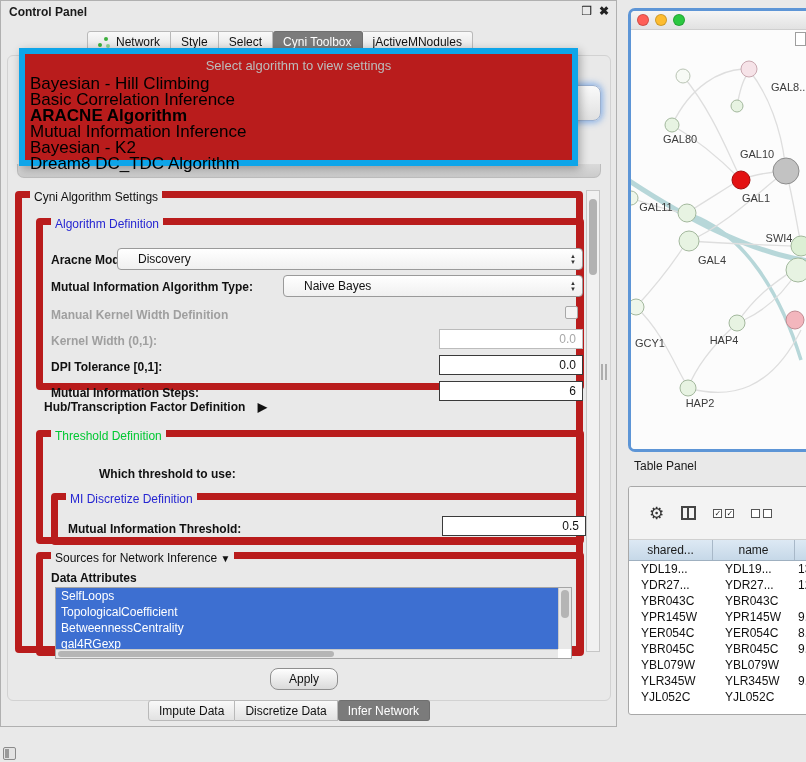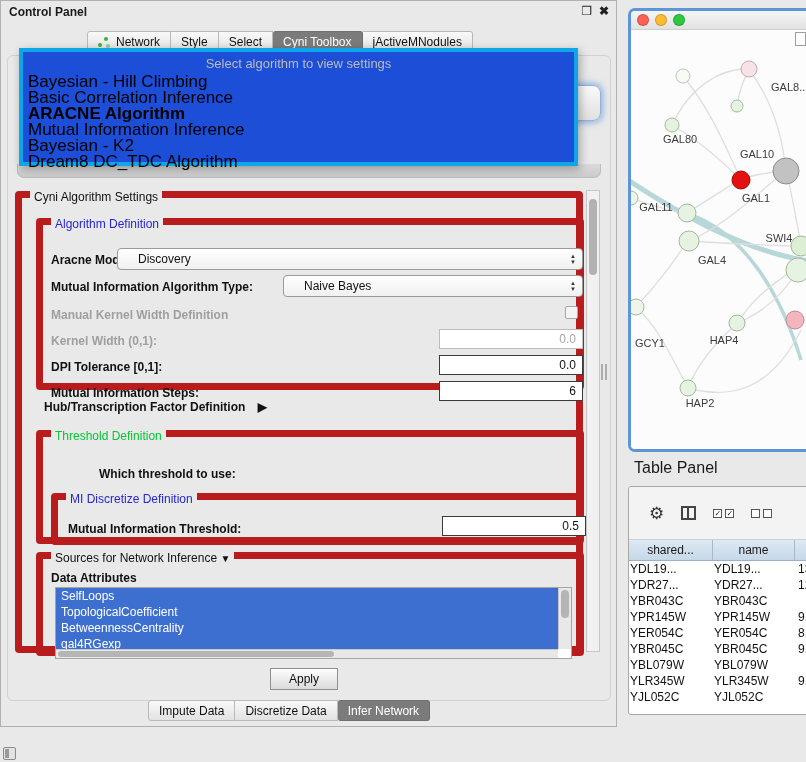--- a/index.html
+++ b/index.html
@@ -33,21 +33,21 @@
   .tab:first-child { border-left:1px solid #b9b9b9; border-radius:3px 0 0 3px; }
   .tab:last-child { border-radius:0 3px 3px 0; }
   .tab.selected { background:#7b7b7b; color:#fff; border-color:#6f6f6f; border-radius:3px; }
   .net-icon { width:13px; height:12px; margin-right:5px; position:relative; display:inline-block; }
   .net-icon::before { content:""; position:absolute; width:4px; height:4px; border-radius:50%;
          background:#3daf3d; left:0; top:7px;
          box-shadow:6px -6px 0 #3daf3d, 8px 1px 0 #8fcf8f; }
 
   
   #algo-popup { position:absolute; left:18px; top:47px; width:559px; height:118px;
-        background:#1d4ed8; border:4px solid #0ea5e9; box-shadow:2px 3px 9px rgba(0,0,0,.3); z-index:40; }
+        background:#b91c1c; border:6px solid #0ea5e9; box-shadow:2px 3px 9px rgba(0,0,0,.3); z-index:40; }
   .popup-placeholder { text-align:center; color:#bcbcbc; font-size:13px; height:20px; line-height:20px; margin-top:2px; }
   .popup-item { height:16px; line-height:16px; font-size:17px; padding:0 5px; color:#000; white-space:nowrap; }
   .popup-item.hl { font-weight:bold; }
 
   
   #combo-fragment { position:absolute; left:552px; top:84px; width:48px; height:36px;
         border-radius:8px; border:1px solid #9ab0d0; background:linear-gradient(#fafafa,#e0e0e0);
         box-shadow:0 0 6px 2px rgba(110,160,230,.75); z-index:35; }
   #popup-band { position:absolute; left:16px; top:163px; width:584px; height:14px;
         background:linear-gradient(#dadada,#cbcbcb); border:1px solid #bdbdbd; border-top:none;
@@ -110,21 +110,21 @@
   .attr-vthumb { position:absolute; left:2px; top:2px; width:8px; height:28px; background:#b5b5b5; border-radius:4px; }
   .attr-hscroll { position:absolute; left:0; right:13px; bottom:0; height:9px;
         background:#e8e8e8; border-top:1px solid #c9c9c9; }
   .attr-hthumb { position:absolute; left:2px; top:1px; height:6px; width:55%; background:#b5b5b5; border-radius:3px; }
 
   #settings-scroll { position:absolute; left:585px; top:189px; width:14px; height:462px;
         background:#f1f1f1; border:1px solid #c6c6c6; z-index:10; }
   #settings-thumb { position:absolute; left:2px; top:8px; width:8px; height:76px; background:#b2b2b2; border-radius:4px; }
 
   #apply-btn { position:absolute; left:269px; top:667px; width:68px; height:22px;
-        border:1px solid #8f8f8f; border-radius:0; background:linear-gradient(#fefefe,#dadada);
+        border:1px solid #8f8f8f; border-radius:8px; background:linear-gradient(#fefefe,#dadada);
         font-size:12px; text-align:center; line-height:20px; z-index:10; }
 
   
   #grip { position:absolute; left:601px; top:364px; width:6px; height:16px;
         border-left:2px solid #adadad; border-right:2px solid #adadad; }
 
   
   #net-win { position:absolute; left:628px; top:8px; width:186px; height:444px;
         border:3px solid #5d95d6; border-radius:7px; background:#ececec; overflow:hidden; }
   .net-titlebar { position:absolute; left:0; top:0; right:0; height:19px;
@@ -132,36 +132,36 @@
   .light { position:absolute; top:3px; width:12px; height:12px; border-radius:50%; border:1px solid rgba(0,0,0,.18); }
   #light-close { left:6px; background:#ff5f57; }
   #light-min { left:24px; background:#fdbc2f; }
   #light-zoom { left:42px; background:#2bc840; }
   .net-canvas { position:absolute; left:0; top:19px; right:0; bottom:0; background:#fcfcfc; }
   .node-label { font-size:11px; fill:#3c3c3c; font-family:"Liberation Sans", sans-serif; }
   .net-scrollcorner { position:absolute; top:2px; left:164px; width:11px; height:14px;
         background:#fff; border:1px solid #9e9e9e; }
 
   
-  #table-panel-label { position:absolute; left:634px; top:459px; font-size:16px; color:#1a1a1a; }
+  #table-panel-label { position:absolute; left:634px; top:459px; font-size:12px; color:#1a1a1a; }
   #table-win { position:absolute; left:628px; top:486px; width:186px; height:229px;
         background:#fff; border:1px solid #a8a8a8; border-radius:3px; overflow:hidden; }
   .tbl-toolbar { height:53px; background:#f3f3f3; border-bottom:1px solid #d0d0d0;
         display:flex; align-items:center; padding-left:20px; gap:17px; }
   .gear { font-size:17px; color:#333; line-height:17px; }
   .columns-icon { width:15px; height:14px; border:2px solid #444; position:relative; display:inline-block; }
   .columns-icon::after { content:""; position:absolute; left:4px; top:0; bottom:0; width:2px; background:#444; }
   .pair { display:flex; gap:3px; }
   .mini-box { width:9px; height:9px; border:1px solid #555; background:#fff; font-size:8px;
         line-height:8px; text-align:center; color:#222; display:inline-block; }
   .tbl-header { display:flex; height:21px; background:linear-gradient(#dde9f4,#c6d8e8);
         border-bottom:1px solid #9fb0c0; font-size:12px; color:#1a1a1a; }
   .th { border-right:1px solid #a8b8c8; display:flex; align-items:center; justify-content:center; overflow:hidden; }
   .tr { display:flex; height:16px; font-size:12px; }
-  .td { line-height:16px; padding-left:1px; white-space:nowrap; overflow:hidden; }
+  .td { line-height:16px; padding-left:12px; white-space:nowrap; overflow:hidden; }
   .c0 { width:84px; } .c1 { width:82px; } .c2 { flex:1; }
   .td.c2 { padding-left:3px; }
 
   
   #dock-icon { position:absolute; left:3px; top:747px; width:13px; height:13px;
         border:1px solid #8b8b8b; border-radius:2px; background:#e3e3e3; }
   #dock-icon::before { content:""; position:absolute; left:1px; top:1px; bottom:1px; width:4px; background:#9a9a9a; }
 </style>
 </head>
 <body>

